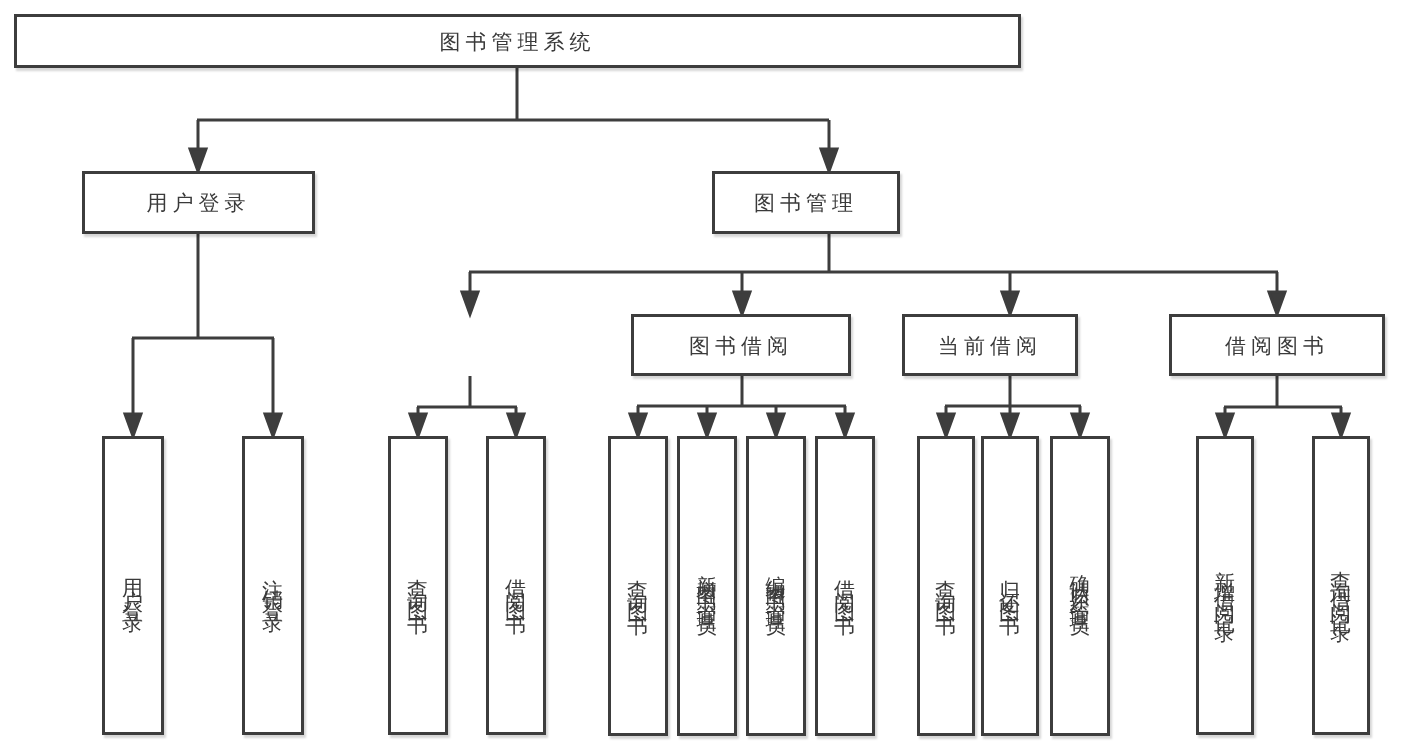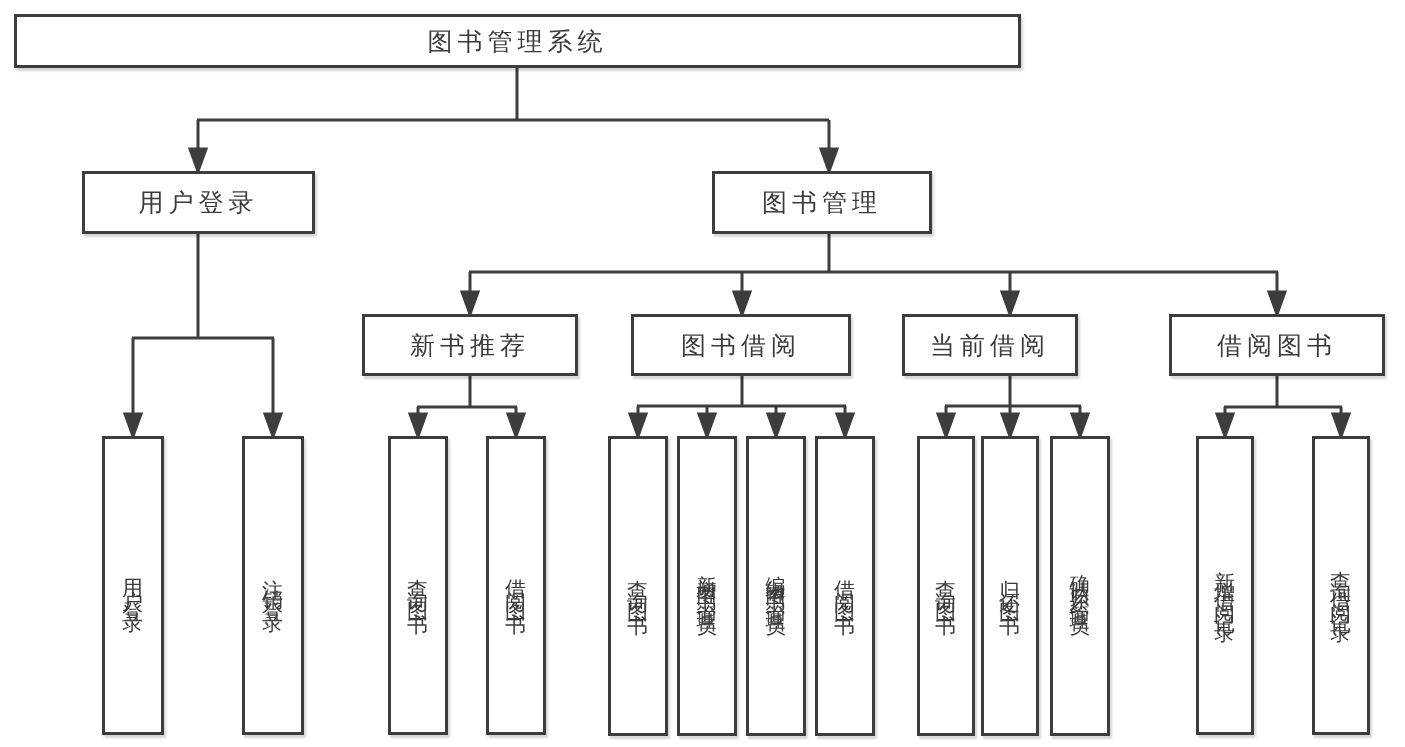--- a/index.html
+++ b/index.html
@@ -8,21 +8,21 @@
     font-family:"Liberation Sans",sans-serif;color:#3a3a3a;overflow:hidden;
   }
   svg.connectors{position:absolute;left:0;top:0;z-index:1;}
   .box{
     position:absolute;background:#ffffff;border:3px solid #3d3d3d;
     display:flex;align-items:center;justify-content:center;
     box-sizing:border-box;z-index:2;
     box-shadow:2px 3px 2px rgba(0,0,0,0.16);
   }
   .hbox span{
-    font-size:25px;letter-spacing:5px;line-height:1;white-space:nowrap;color:#3a3a3a;
+    font-size:21px;letter-spacing:5px;line-height:1;white-space:nowrap;color:#3a3a3a;
   }
   .vbox span{
     writing-mode:vertical-rl;text-orientation:mixed;
     font-size:21px;letter-spacing:0.55em;line-height:1;color:#3a3a3a;
   }
   .vbox.mid span{letter-spacing:0.5em;}
   .vbox.tight span{letter-spacing:0.3em;font-size:20px;}
   .watermark{
     position:absolute;left:1188px;top:714px;z-index:3;
     font-size:19px;color:rgba(182,182,182,0.95);letter-spacing:0.5px;white-space:nowrap;
@@ -83,27 +83,24 @@
     </g>
   </svg>
 
   <div class="box hbox" style="left:14px;top:14px;width:1007px;height:54px">
     <span>图书管理系统</span>
   </div>
 
   <div class="box hbox" style="left:82px;top:171px;width:233px;height:63px">
     <span>用户登录</span>
   </div>
-  <div class="box hbox" style="left:712px;top:171px;width:220px;height:63px">
+  <div class="box hbox" style="left:712px;top:171px;width:188px;height:63px">
     <span>图书管理</span>
   </div>
 
-  <div class="box hbox" style="left:362px;top:314px;width:216px;height:62px">
-    <span>新书推荐</span>
-  </div>
   <div class="box hbox" style="left:631px;top:314px;width:220px;height:62px">
     <span>图书借阅</span>
   </div>
   <div class="box hbox" style="left:902px;top:314px;width:176px;height:62px">
     <span>当前借阅</span>
   </div>
   <div class="box hbox" style="left:1169px;top:314px;width:216px;height:62px">
     <span>借阅图书</span>
   </div>
 

